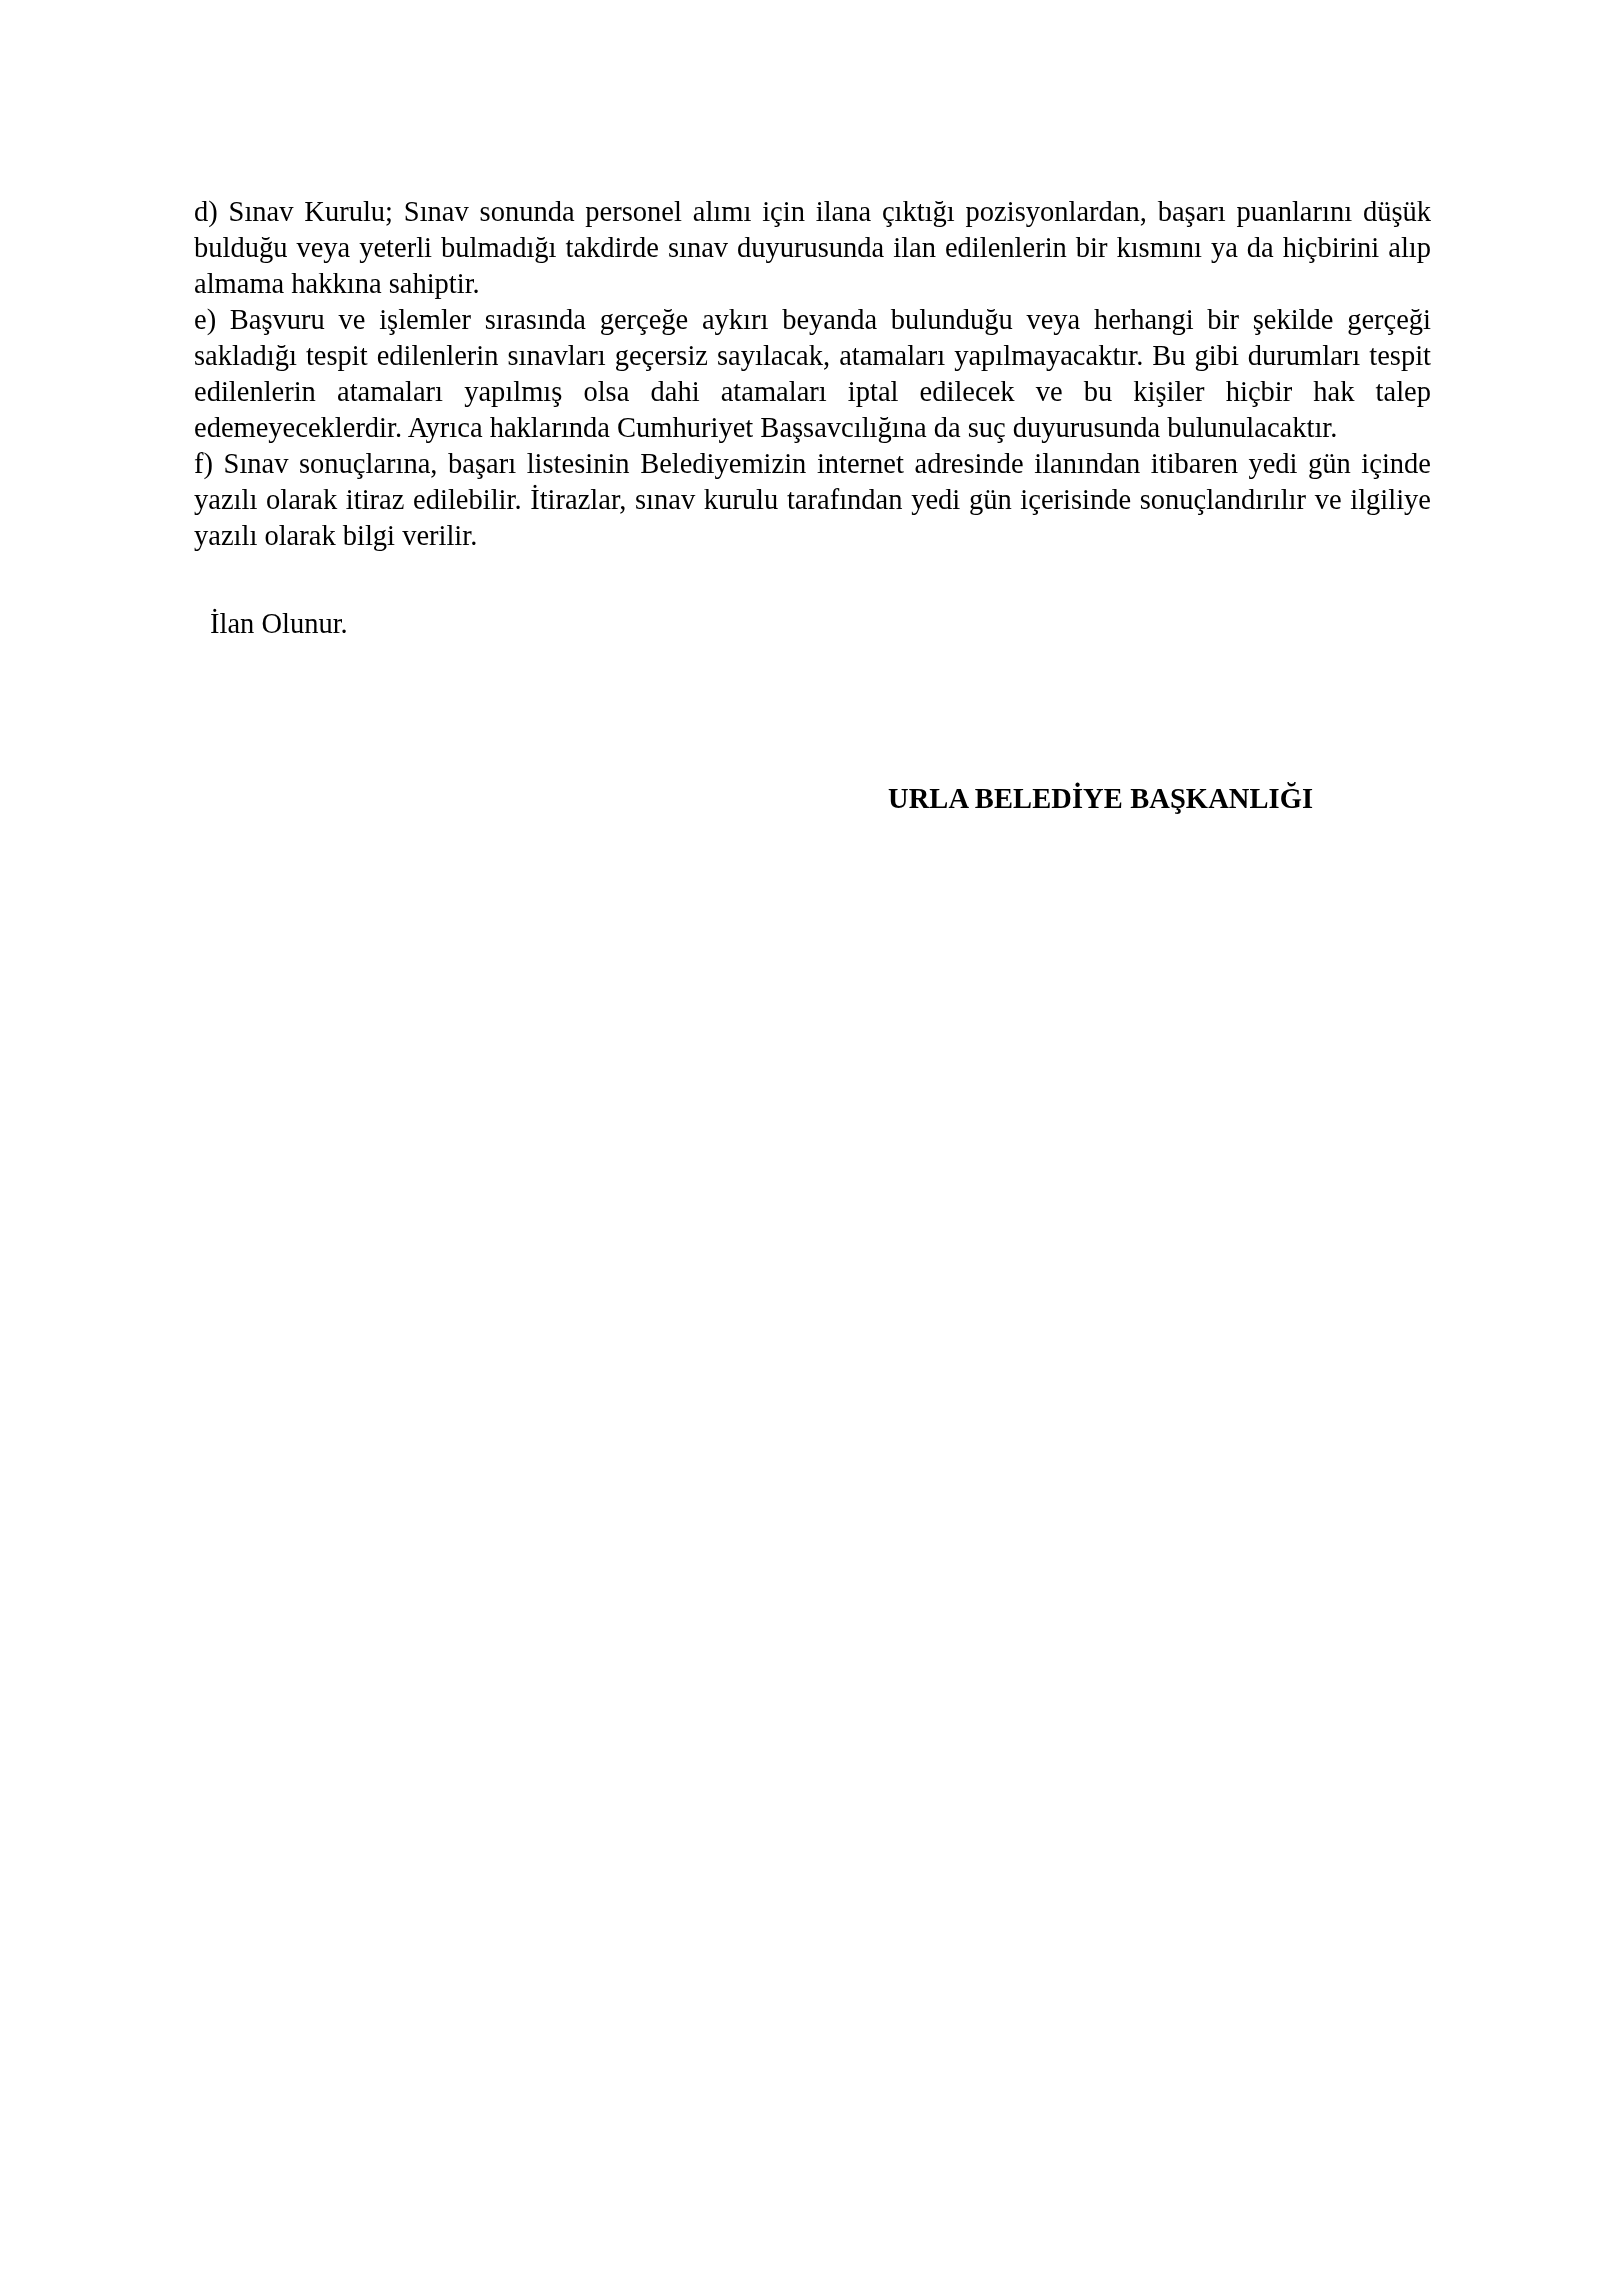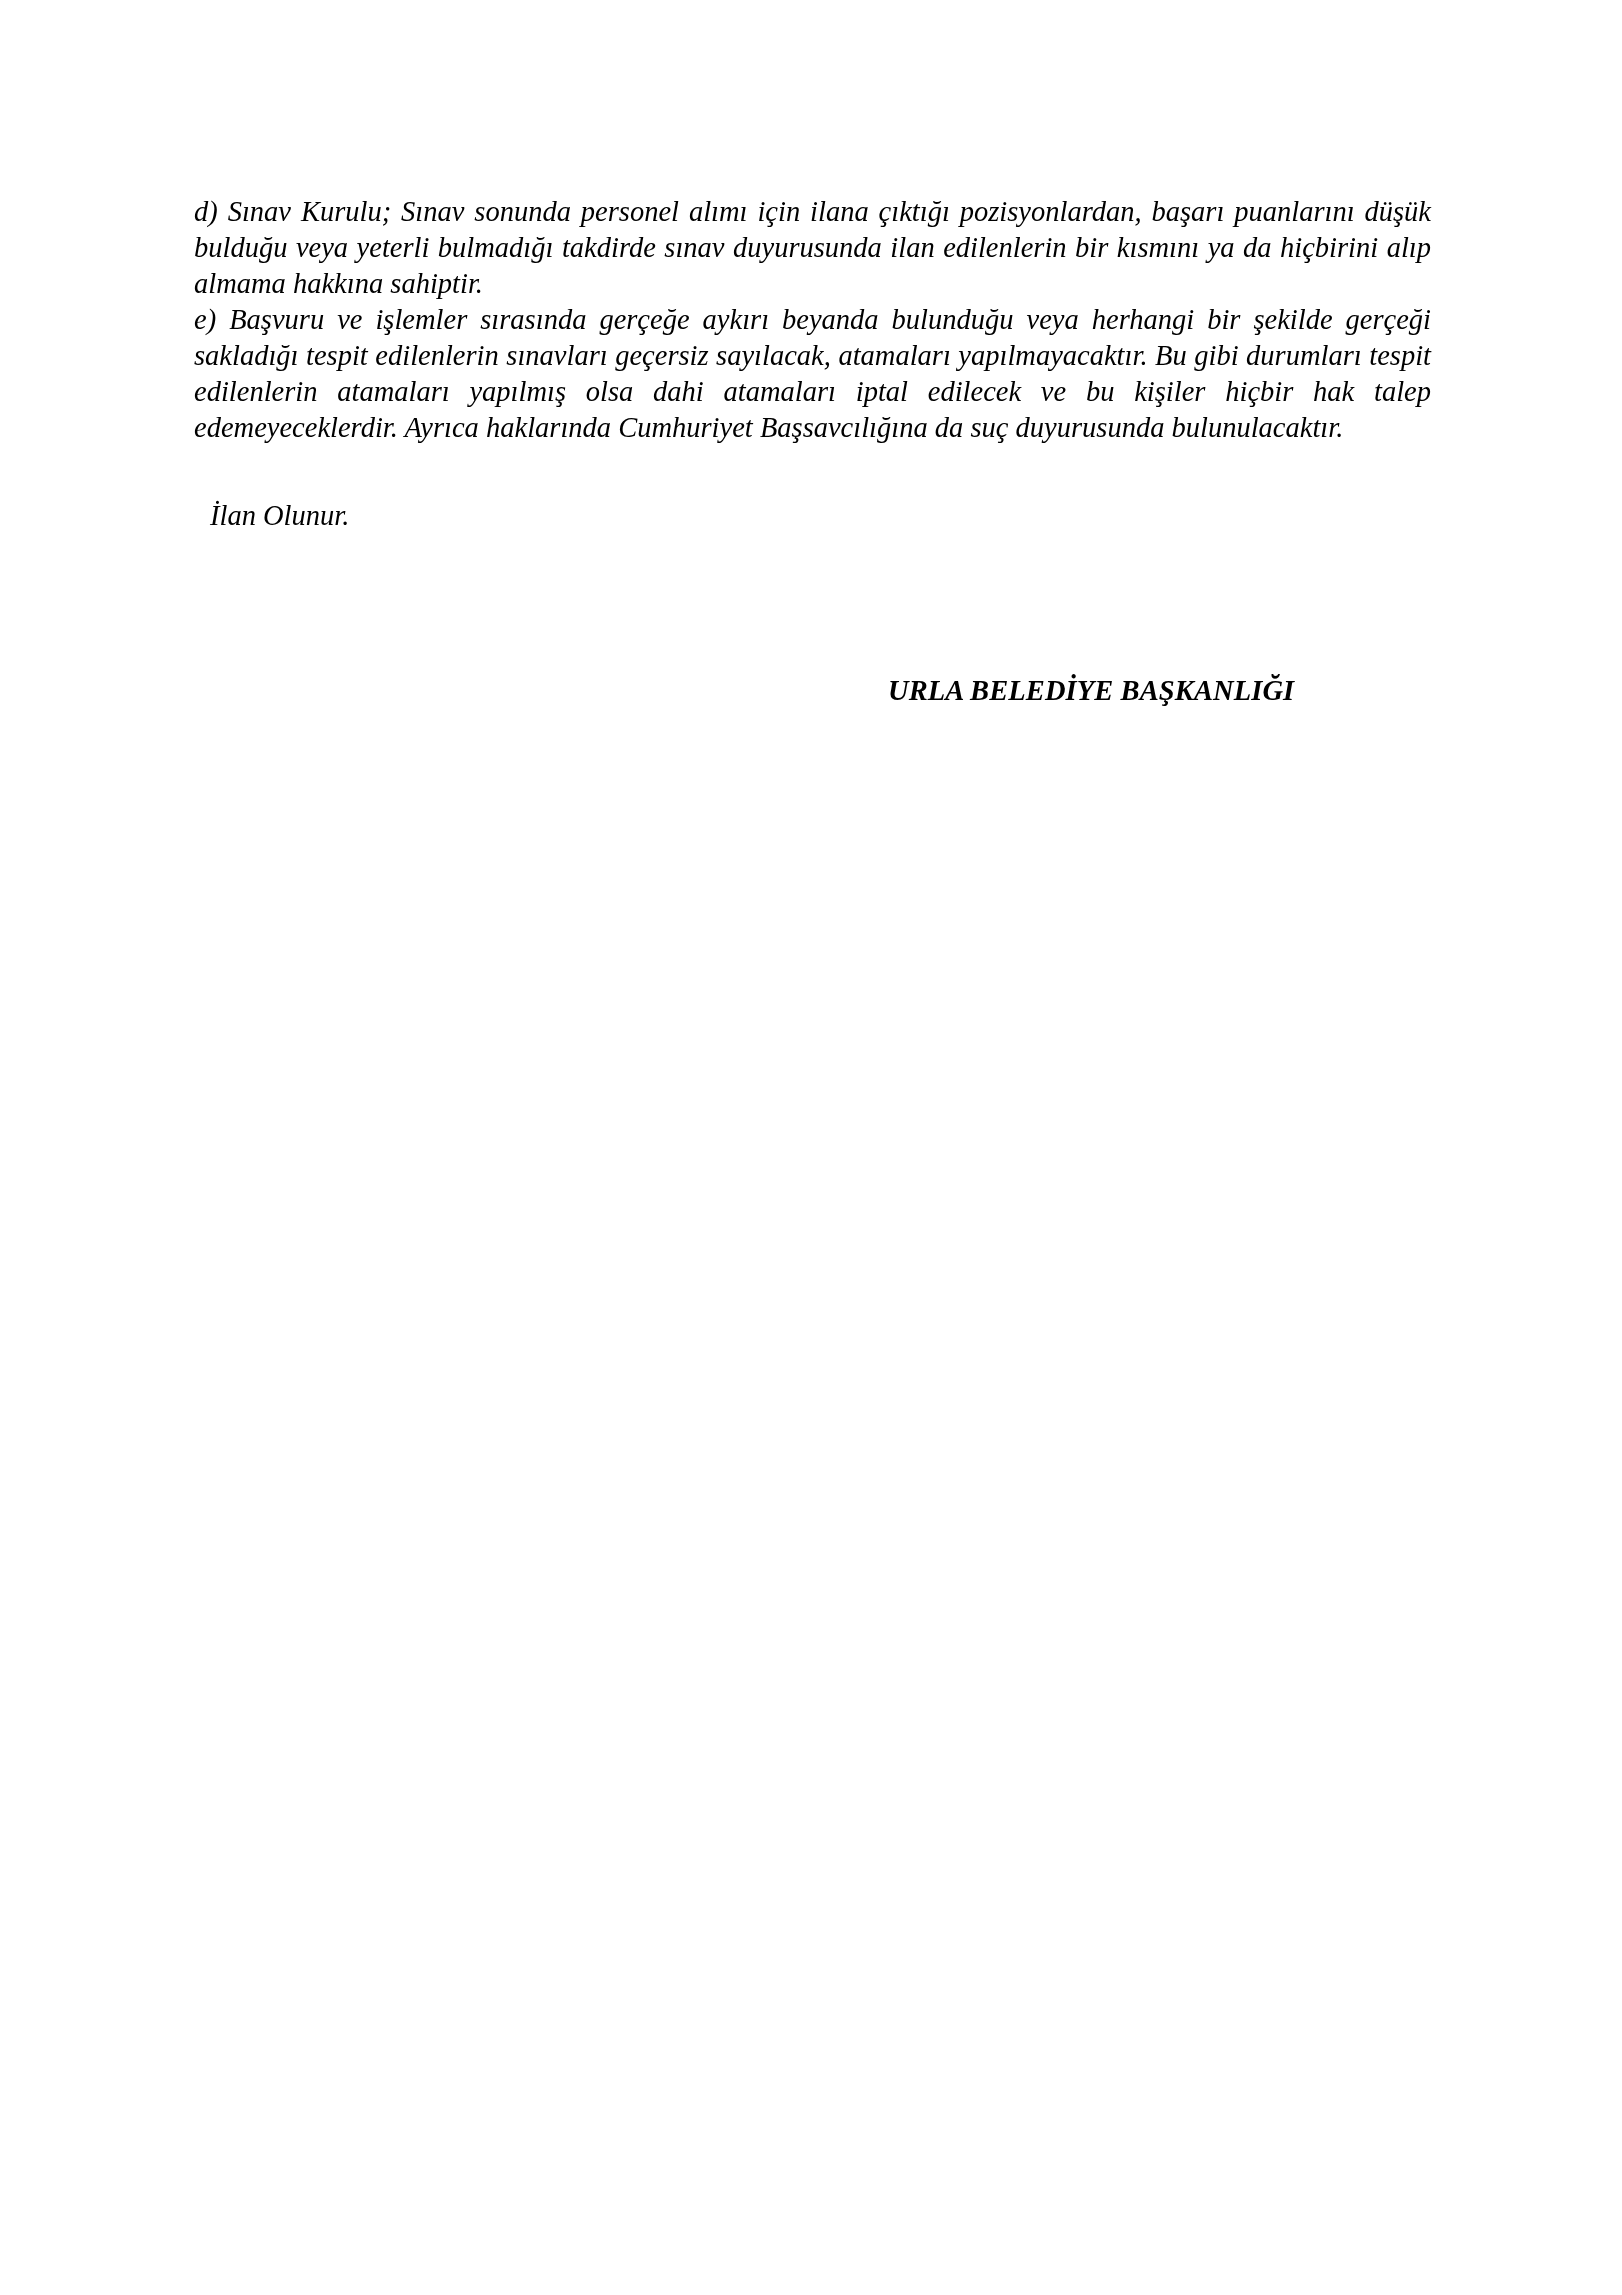--- a/index.html
+++ b/index.html
@@ -8,21 +8,20 @@
     background: #ffffff;
   }
   .page {
     position: relative;
     width: 1623px;
     height: 1677px;
     background: #ffffff;
     overflow: hidden;
     font-family: "Liberation Serif", "DejaVu Serif", serif;
     color: #000000;
-    font-style: italic;
   }
   .content {
     position: absolute;
     left: 194px;
     top: 194px;
     width: 1237px;
   }
   .para {
     margin: 0;
     font-size: 28.5px;
@@ -61,20 +60,21 @@
 </head>
 <body>
 
 <div class="page">
   <div class="content">
 
     <p class="para">d) Sınav Kurulu; Sınav sonunda personel alımı için ilana çıktığı pozisyonlardan, başarı puanlarını düşük bulduğu veya yeterli bulmadığı takdirde sınav duyurusunda ilan edilenlerin bir kısmını ya da hiçbirini alıp almama hakkına sahiptir.</p>
 
     <p class="para">e) Başvuru ve işlemler sırasında gerçeğe aykırı beyanda bulunduğu veya herhangi bir şekilde gerçeği sakladığı tespit edilenlerin sınavları geçersiz sayılacak, atamaları yapılmayacaktır. Bu gibi durumları tespit edilenlerin atamaları yapılmış olsa dahi atamaları iptal edilecek ve bu kişiler hiçbir hak talep edemeyeceklerdir. Ayrıca haklarında Cumhuriyet Başsavcılığına da suç duyurusunda bulunulacaktır.</p>
 
+    <p class="para para-last-left">f) Sınav sonuçlarına, başarı listesinin Belediyemizin internet adresinde ilanından itibaren yedi gün içinde yazılı olarak itiraz edilebilir. İtirazlar, sınav kurulu tarafından yedi gün içerisinde sonuçlandırılır ve ilgiliye yazılı olarak bilgi verilir.</p>
 
     <div class="spacer-line"></div>
 
     <p class="closing">İlan Olunur.</p>
 
     <div class="sign-gap"></div>
 
     <p class="signature">URLA BELEDİYE BAŞKANLIĞI</p>
 
   </div>

